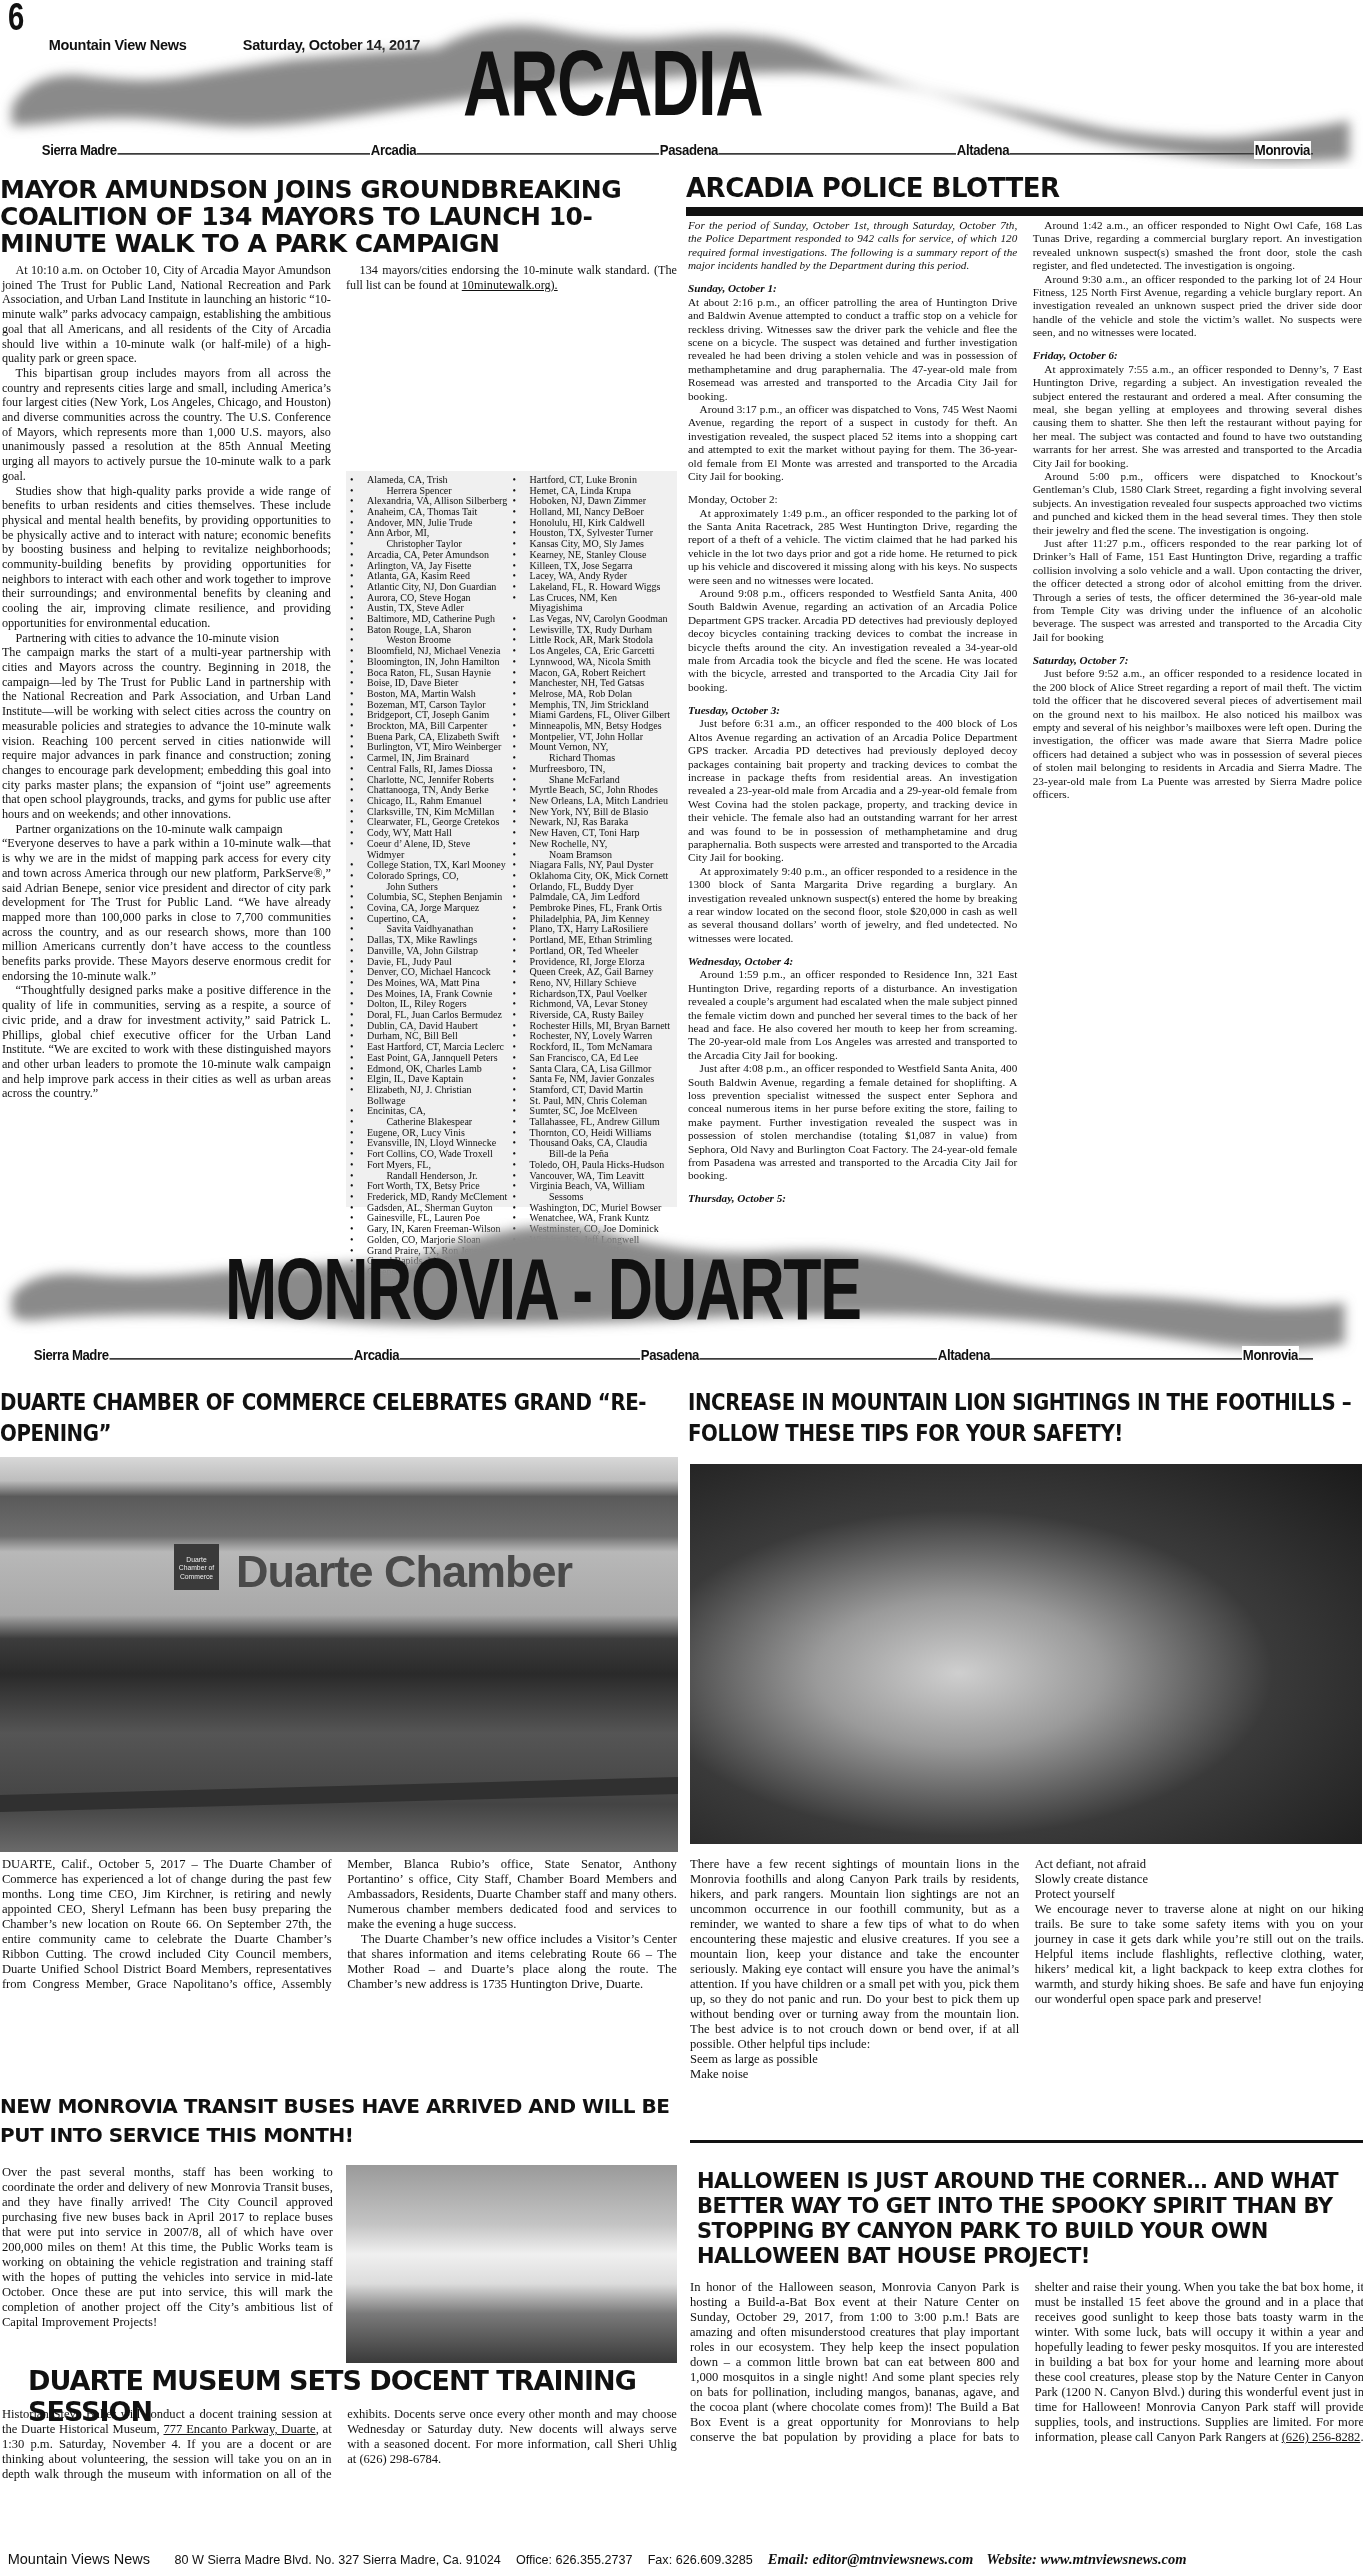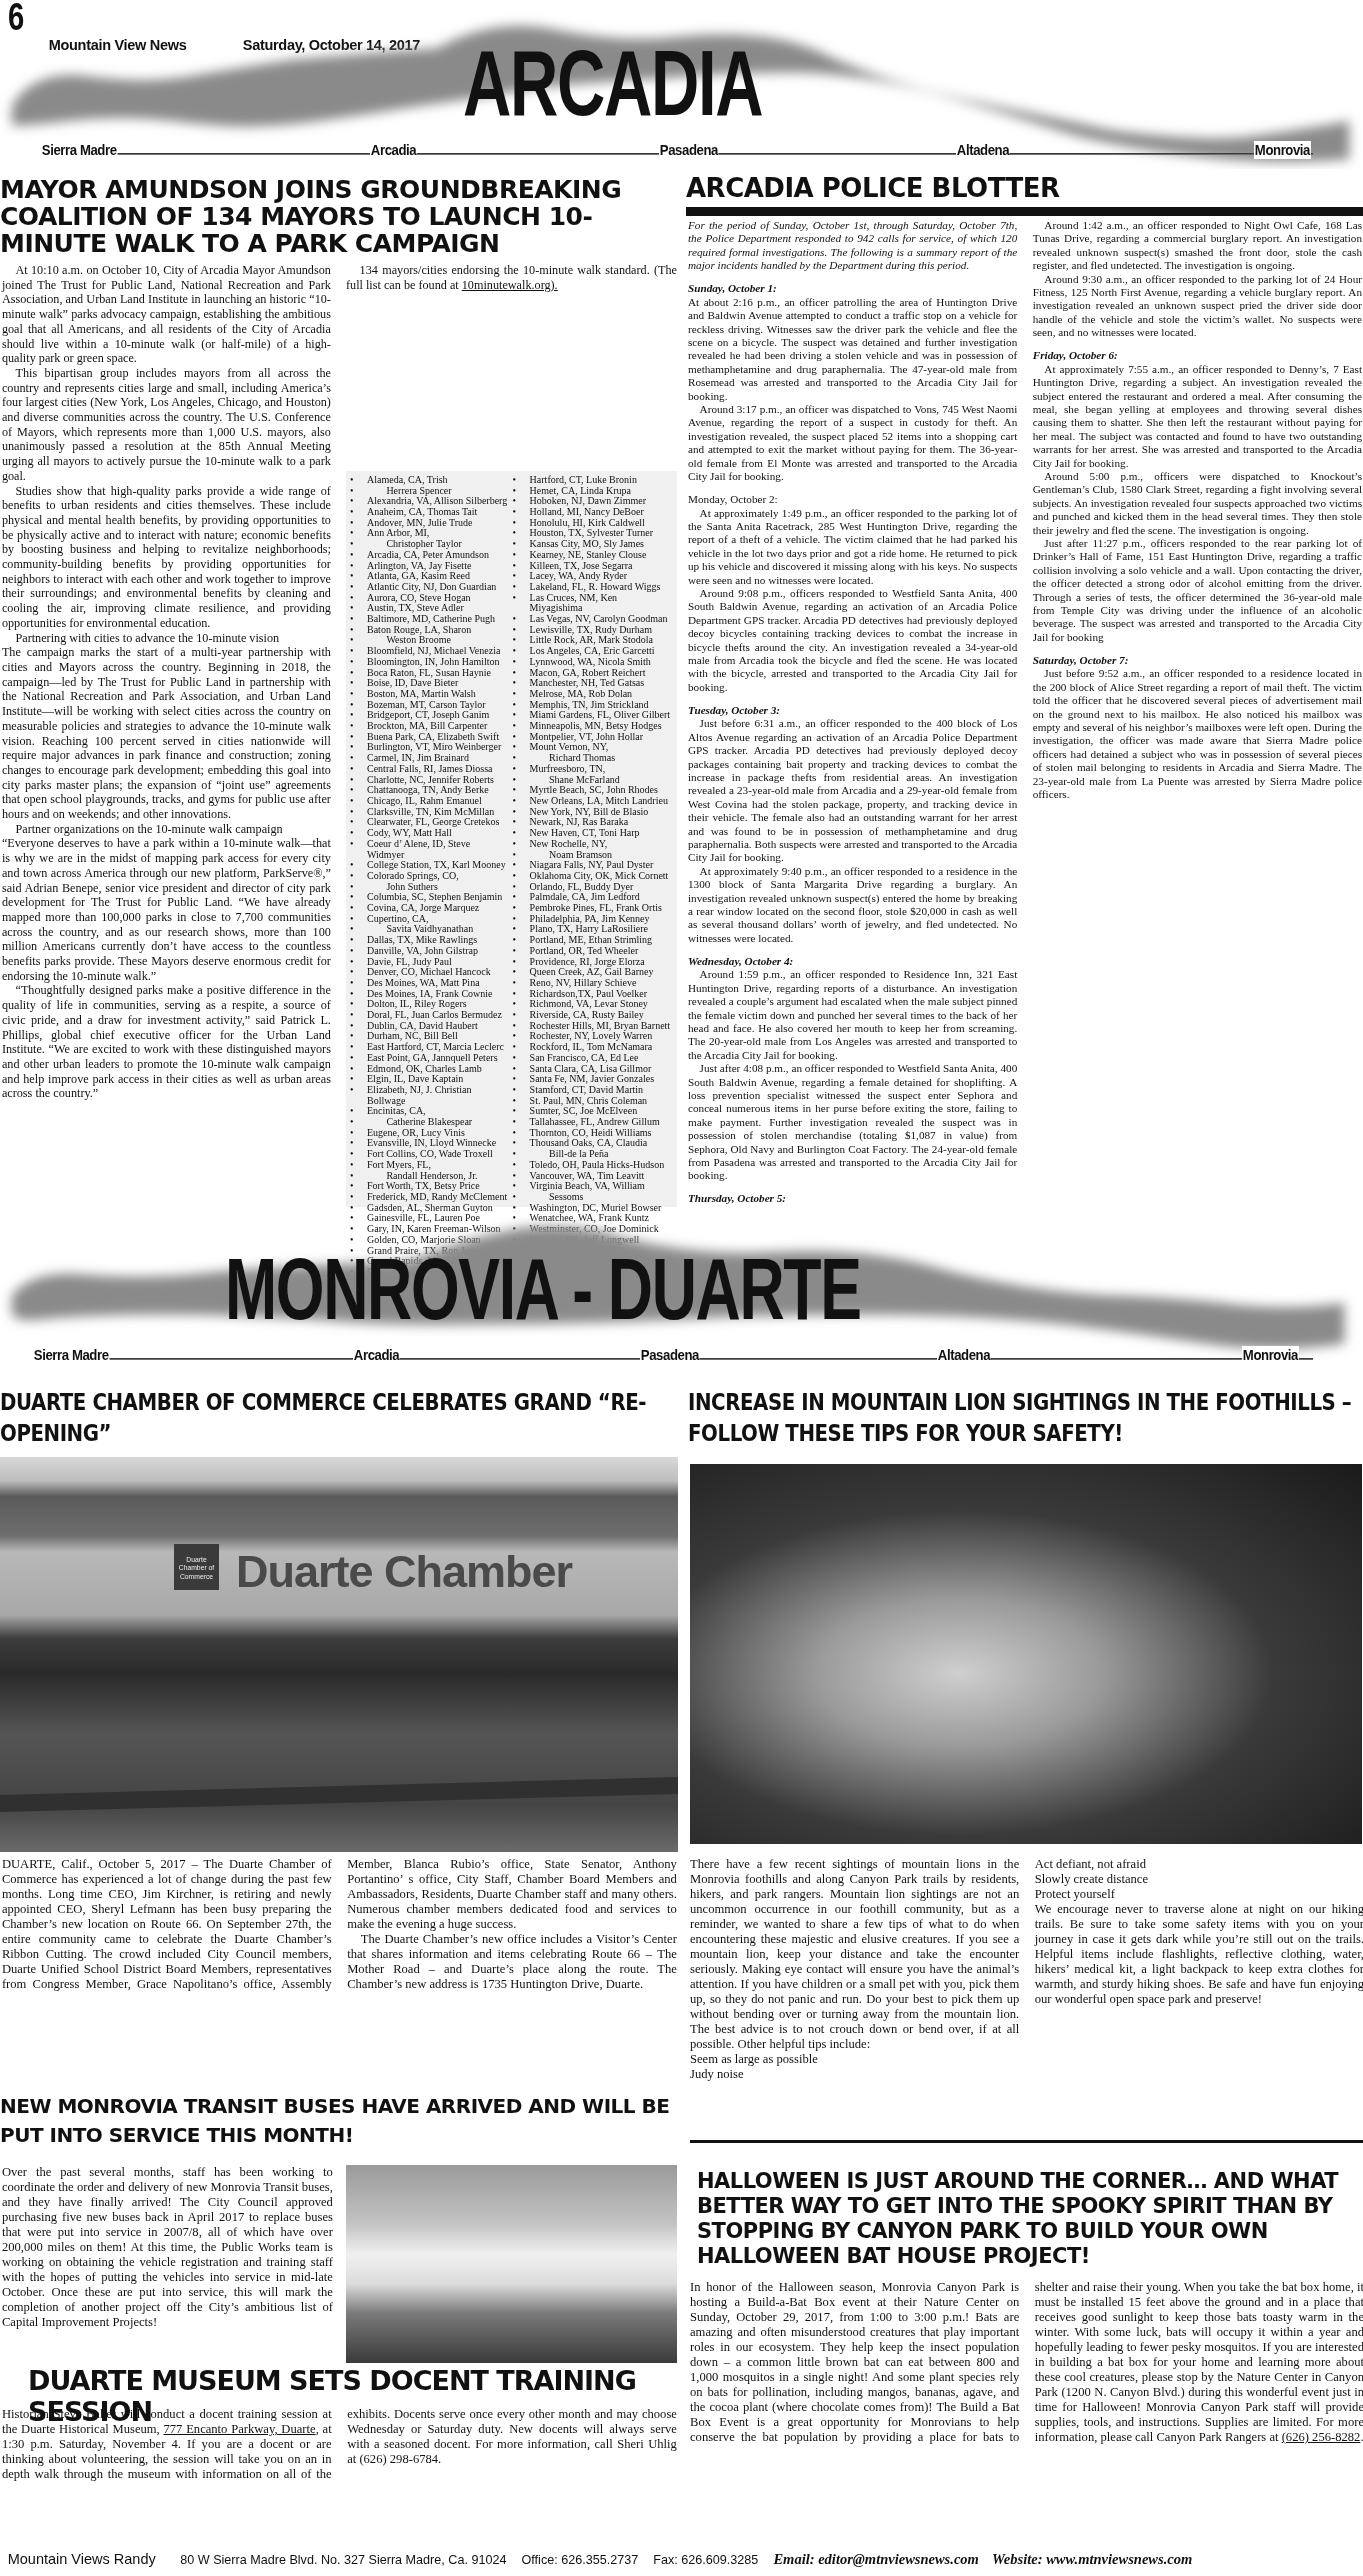--- a/index.html
+++ b/index.html
@@ -738,21 +738,21 @@
   <p class="noindent">DUARTE, Calif., October 5, 2017 – The Duarte Chamber of Commerce has experienced a lot of change during the past few months.  Long time CEO, Jim Kirchner, is retiring and newly appointed CEO, Sheryl Lefmann has been busy preparing the Chamber’s new location on Route 66.  On September 27th, the entire community came to celebrate the Duarte Chamber’s Ribbon Cutting.  The crowd included City Council members, Duarte Unified School District Board Members, representatives from Congress Member, Grace Napolitano’s office, Assembly Member, Blanca Rubio’s office, State Senator, Anthony Portantino’ s office, City Staff, Chamber Board Members and Ambassadors, Residents, Duarte Chamber staff and many others. Numerous chamber members dedicated food and services to make the evening a huge success.</p>
   <p>The Duarte Chamber’s new office includes a Visitor’s Center that shares information and items celebrating Route 66 – The Mother Road – and Duarte’s place along the route.  The Chamber’s new address is 1735 Huntington Drive, Duarte.</p>
 </div>
 
 <h1 class="abs headline" style="left:688px; top:1387px; width:784px; font-size:23px; line-height:31px; transform:scaleX(0.86); transform-origin:left top;">INCREASE IN MOUNTAIN LION SIGHTINGS IN THE FOOTHILLS – FOLLOW THESE TIPS FOR YOUR SAFETY!</h1>
 <div class="abs photo" style="left:690px; top:1464px; width:672px; height:380px; background:radial-gradient(ellipse at 40% 55%, #cfcfcf 0%, #9a9a9a 25%, #3a3a3a 55%, #1a1a1a 100%);"></div>
 <div class="abs body-text cols2" style="left:690px; top:1857px; width:674px; font-size:12.6px; line-height:15px; column-gap:15.5px; height:225px; column-fill:auto;">
   <p class="noindent">There have a few recent sightings of mountain lions in the Monrovia foothills and along Canyon Park trails by residents, hikers, and park rangers. Mountain lion sightings are not an uncommon occurrence in our foothill community, but as a reminder, we wanted to share a few tips of what to do when encountering these majestic and elusive creatures. If you see a mountain lion, keep your distance and take the encounter seriously. Making eye contact will ensure you have the animal’s attention. If you have children or a small pet with you, pick them up, so they do not panic and run. Do your best to pick them up without bending over or turning away from the mountain lion. The best advice is to not crouch down or bend over, if at all possible. Other helpful tips include:</p>
   <div style="text-align:left;">
     <div>Seem as large as possible</div>
-    <div>Judy noise</div>
+    <div>Make noise</div>
     <div>Act defiant, not afraid</div>
     <div>Slowly create distance</div>
     <div>Protect yourself</div>
   </div>
   <p class="noindent">We encourage never to traverse alone at night on our hiking trails. Be sure to take some safety items with you on your journey in case it gets dark while you’re still out on the trails. Helpful items include flashlights, reflective clothing, water, hikers’ medical kit, a light backpack to keep extra clothes for warmth, and sturdy hiking shoes. Be safe and have fun enjoying our wonderful open space park and preserve!</p>
 </div>
 <div class="abs thin-rule" style="left:690px; top:2140px; width:674px;"></div>
 
 <h1 class="abs headline" style="left:0; top:2092px; width:678px; font-size:20px; line-height:29px;">NEW MONROVIA TRANSIT BUSES HAVE ARRIVED AND WILL BE PUT INTO SERVICE THIS MONTH!</h1>
 <div class="abs body-text" style="left:1.9px; top:2165px; width:331px; font-size:12.6px; line-height:15px;">
@@ -764,20 +764,20 @@
 <div class="abs body-text cols2" style="left:1.9px; top:2407px; width:675px; font-size:12.6px; line-height:15px; column-gap:15.5px;">
   <p class="noindent"><span>Historian Steve Baker will conduct a docent training session at the Duarte Historical Museum, </span><u class="link">777 Encanto Parkway, Duarte</u><span>, at 1:30 p.m. Saturday, November 4. If you are a docent or are thinking about volunteering, the session will take you on an in depth walk through the museum with information on all of the exhibits. Docents serve once every other month and may choose Wednesday or Saturday duty. New docents will always serve with a seasoned docent. For more information, call Sheri Uhlig at (626) 298-6784.</span></p>
 </div>
 
 <h1 class="abs headline" style="left:697px; top:2169px; width:664px; font-size:21px; line-height:25px;">HALLOWEEN IS JUST AROUND THE CORNER… AND WHAT BETTER WAY TO GET INTO THE SPOOKY SPIRIT THAN BY STOPPING BY CANYON PARK TO BUILD YOUR OWN HALLOWEEN BAT HOUSE PROJECT!</h1>
 <div class="abs body-text cols2" style="left:690px; top:2280px; width:674px; font-size:12.6px; line-height:15px; column-gap:15.5px;">
   <p class="noindent"><span>In honor of the Halloween season, Monrovia Canyon Park is hosting a Build-a-Bat Box event at their Nature Center on Sunday, October 29, 2017, from 1:00 to 3:00 p.m.! Bats are amazing and often misunderstood creatures that play important roles in our ecosystem. They help keep the insect population down – a common little brown bat can eat between 800 and 1,000 mosquitos in a single night! And some plant species rely on bats for pollination, including mangos, bananas, agave, and the cocoa plant (where chocolate comes from)! The Build a Bat Box Event is a great opportunity for Monrovians to help conserve the bat population by providing a place for bats to shelter and raise their young. When you take the bat box home, it must be installed 15 feet above the ground and in a place that receives good sunlight to keep those bats toasty warm in the winter. With some luck, bats will occupy it within a year and hopefully leading to fewer pesky mosquitos. If you are interested in building a bat box for your home and learning more about these cool creatures, please stop by the Nature Center in Canyon Park (1200 N. Canyon Blvd.) during this wonderful event just in time for Halloween! Monrovia Canyon Park staff will provide supplies, tools, and instructions. Supplies are limited. For more information, please call Canyon Park Rangers at </span><u class="link">(626) 256-8282</u><span>.</span></p>
 </div>
 
 <div class="abs footer">
-  <span class="brand">Mountain Views Randy</span>
+  <span class="brand">Mountain Views News</span>
   <span class="addr">80 W Sierra Madre Blvd.  No. 327   Sierra Madre, Ca.  91024</span>
   <span class="addr">Office:  626.355.2737</span>
   <span class="addr">Fax:  626.609.3285</span>
   <span class="em">Email: editor@mtnviewsnews.com</span>
   <span class="em">Website: www.mtnviewsnews.com</span>
 </div>
 
 
 </body></html>

